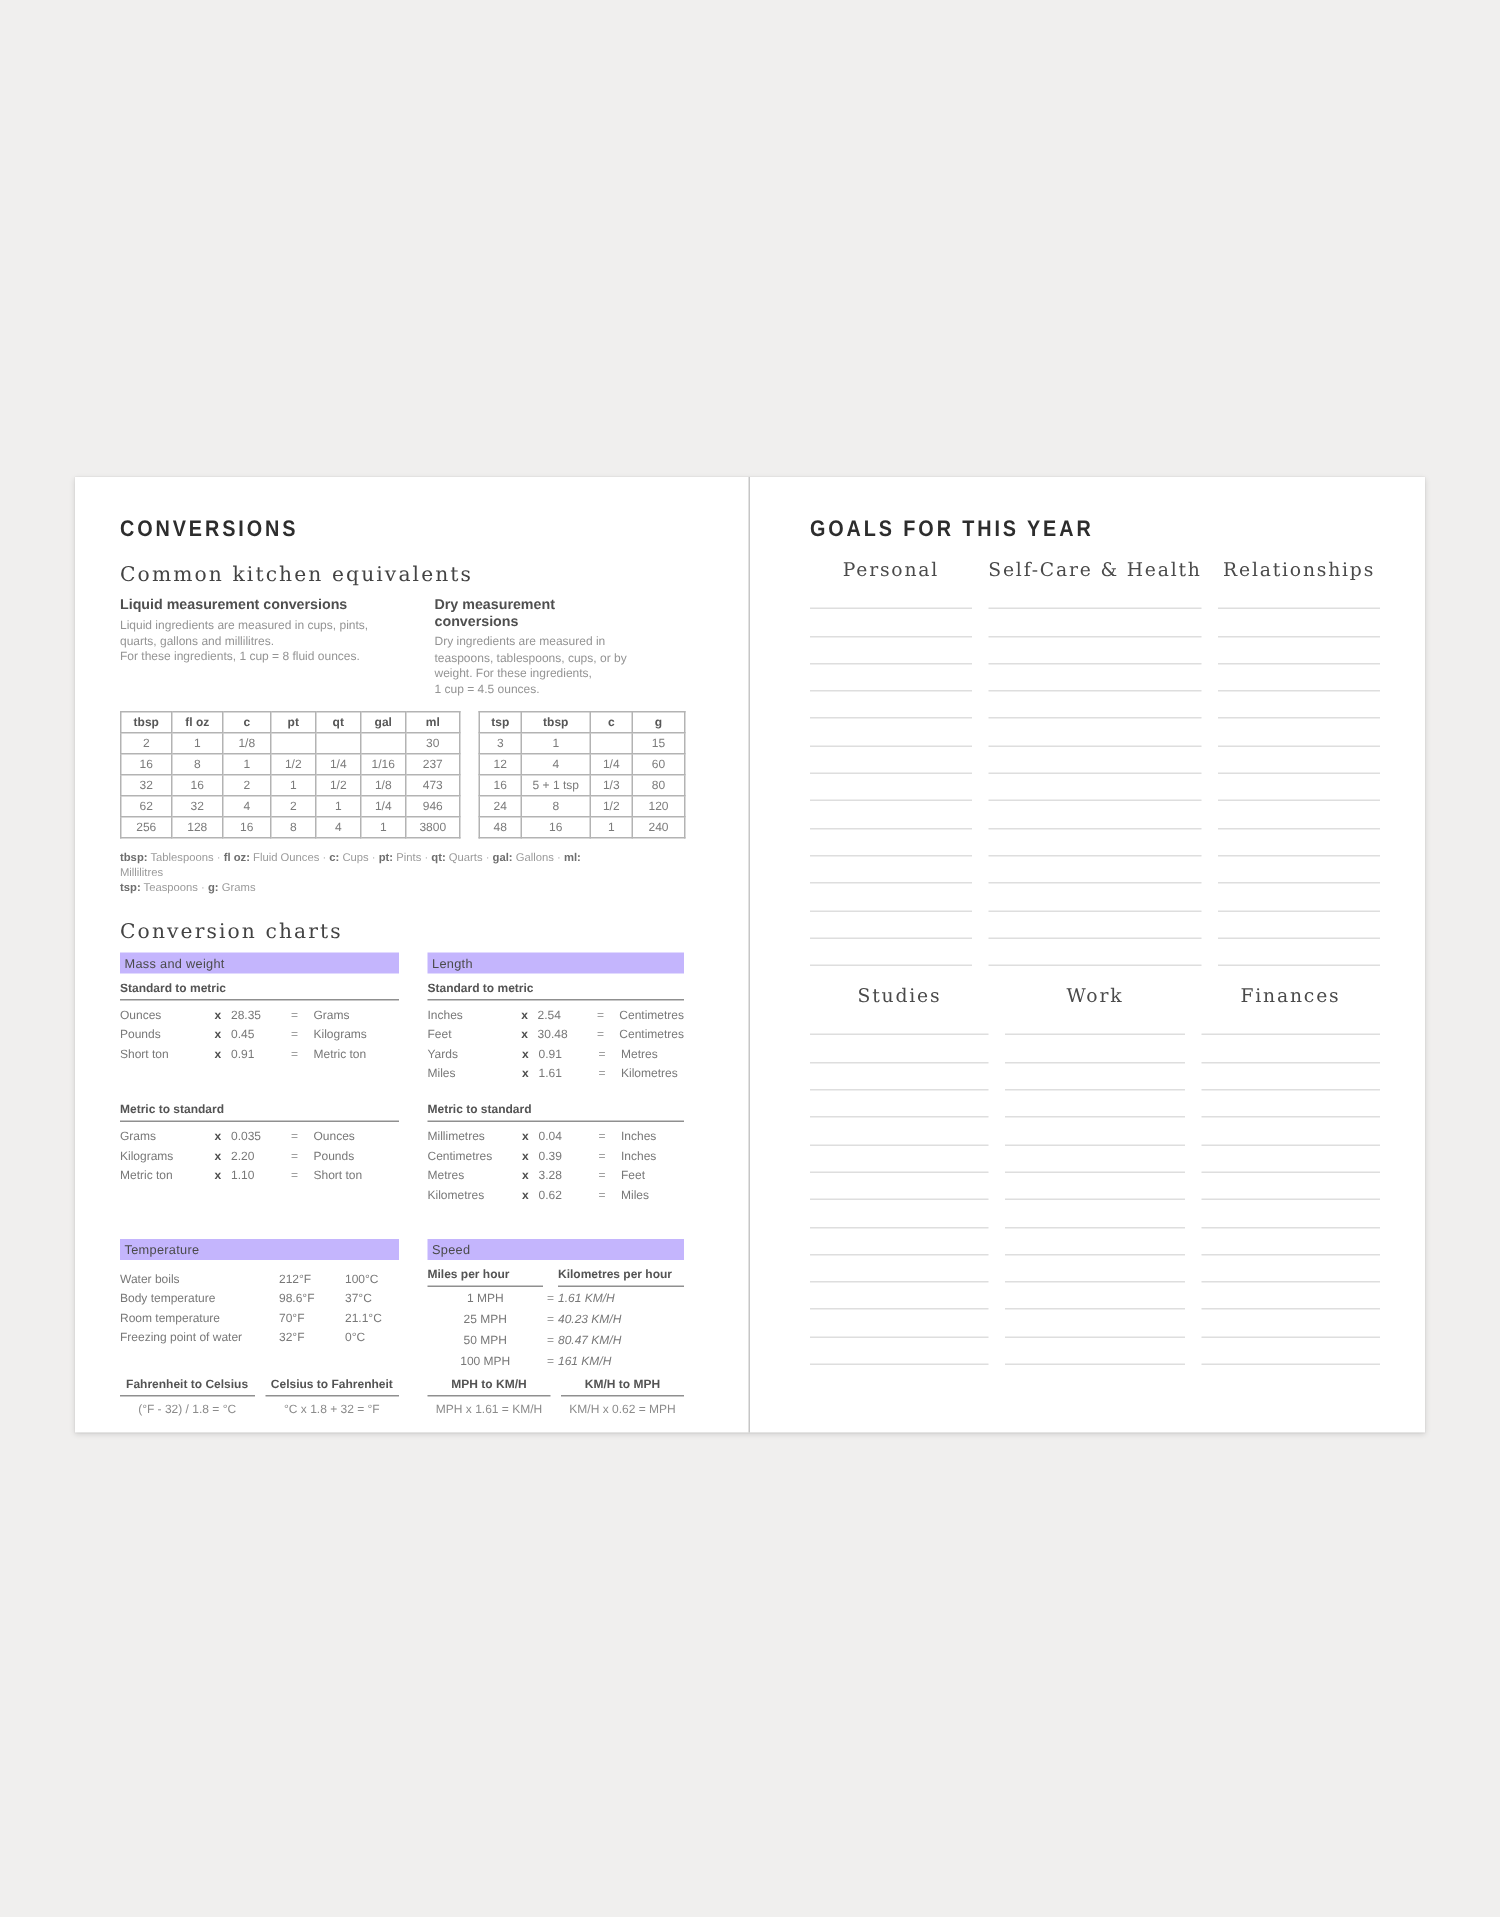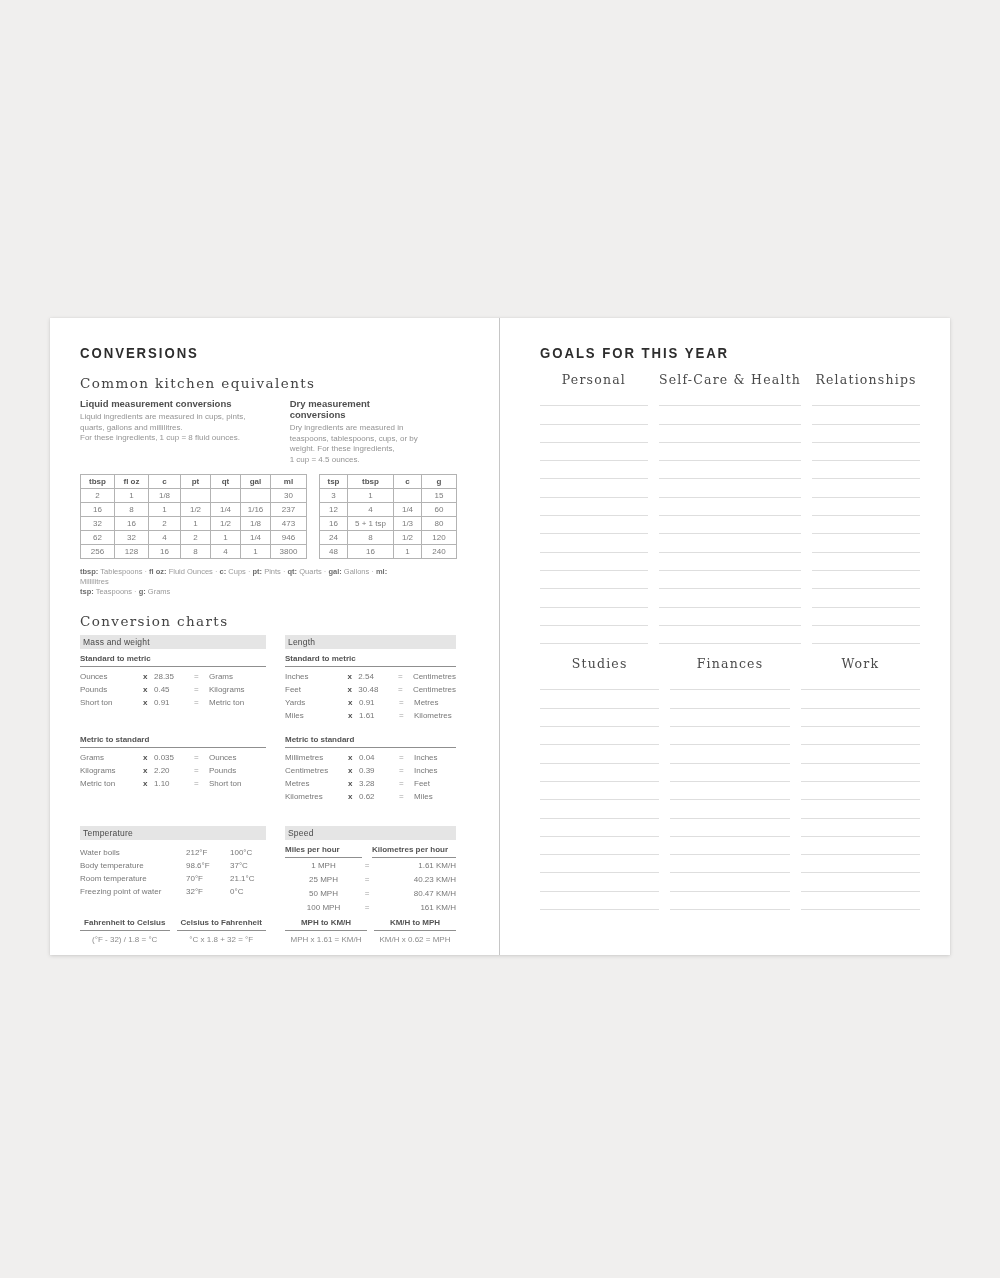--- a/index.html
+++ b/index.html
@@ -45,38 +45,38 @@
 
   
   .footnotes { margin-top:8px; }
   .fn-line { font-size:7.5px; color:#9a9a9a; line-height:10px; }
   .fn-item b { color:#6e6e6e; }
   .fn-item + .fn-item::before { content:"  ·  "; color:#b5b5b5; }
 
   
   .charts-grid { margin-top:6px; display:grid; grid-template-columns:186px 171px; column-gap:19px;
                  grid-template-rows:95px 96px 92px auto; }
-  .bar { background:#e5e5e5; font-size:8.5px; color:#4a4a4a; padding:2px 4px 2px 3px; letter-spacing:0.2px; }
+  .bar { background:#c4b5fd; font-size:8.5px; color:#4a4a4a; padding:2px 4px 2px 3px; letter-spacing:0.2px; }
   .subhead { font-size:8px; font-weight:bold; color:#545454; border-bottom:1px solid #8f8f8f;
              padding:5px 0 3px 0; margin-bottom:3px; }
   .conv-row { display:flex; align-items:center; font-size:8px; color:#787878; height:13px; }
   .c-lbl { width:63px; } .c-x { width:11px; font-weight:bold; color:#4e4e4e; }
   .c-val { width:40px; } .c-eq { width:15px; color:#a0a0a0; } .c-res { flex:1; }
 
   .temp-rows { margin-top:4px; }
   .temp-row { display:flex; font-size:8px; color:#787878; height:13px; align-items:flex-end; }
   .t-lbl { width:106px; } .t-f { width:44px; } .t-c { flex:1; }
 
   .speed-head { display:flex; margin-top:2px; }
   .speed-head span { font-size:8px; font-weight:bold; color:#545454; text-align:left;
                      border-bottom:1px solid #8f8f8f; padding:3px 0 3px; }
   .sh1 { width:77px; } .sh-gap { width:10px; } .sh2 { width:84px; }
   .speed-row { display:flex; font-size:8px; color:#787878; height:13px; align-items:center; margin-top:1px; }
   .sp1 { width:77px; text-align:center; } .sp-eq { width:10px; text-align:center; color:#a0a0a0; }
-  .sp2 { width:84px; text-align:right; }
+  .sp2 { width:84px; text-align:left;font-style:italic; }
 
   .formula-pair { display:flex; gap:7px; align-self:end; }
   .formula { flex:1; }
   .f-title { font-size:8px; font-weight:bold; color:#545454; text-align:center;
              border-bottom:1px solid #8f8f8f; padding-bottom:3px; white-space:nowrap; }
   .f-body { font-size:8px; color:#8b8b8b; text-align:center; padding-top:4px; white-space:nowrap; }
 
   
   .goal-grid { display:grid; grid-template-columns:1fr 1fr 1fr; column-gap:11px; width:380px; }
   .goal-grid.first { margin-top:10px; }
@@ -529,39 +529,39 @@
             <div class="rule"></div>
             <div class="rule"></div>
             <div class="rule"></div>
             <div class="rule"></div>
             <div class="rule"></div>
             <div class="rule"></div>
             <div class="rule"></div>
           </div>
       </div>
       <div class="goal-col">
+        <h3>Work</h3>
+        <div>
+            <div class="rule"></div>
+            <div class="rule"></div>
+            <div class="rule"></div>
+            <div class="rule"></div>
+            <div class="rule"></div>
+            <div class="rule"></div>
+            <div class="rule"></div>
+            <div class="rule"></div>
+            <div class="rule"></div>
+            <div class="rule"></div>
+            <div class="rule"></div>
+            <div class="rule"></div>
+            <div class="rule"></div>
+          </div>
+      </div>
+      <div class="goal-col">
         <h3>Finances</h3>
-        <div>
-            <div class="rule"></div>
-            <div class="rule"></div>
-            <div class="rule"></div>
-            <div class="rule"></div>
-            <div class="rule"></div>
-            <div class="rule"></div>
-            <div class="rule"></div>
-            <div class="rule"></div>
-            <div class="rule"></div>
-            <div class="rule"></div>
-            <div class="rule"></div>
-            <div class="rule"></div>
-            <div class="rule"></div>
-          </div>
-      </div>
-      <div class="goal-col">
-        <h3>Work</h3>
         <div>
             <div class="rule"></div>
             <div class="rule"></div>
             <div class="rule"></div>
             <div class="rule"></div>
             <div class="rule"></div>
             <div class="rule"></div>
             <div class="rule"></div>
             <div class="rule"></div>
             <div class="rule"></div>

